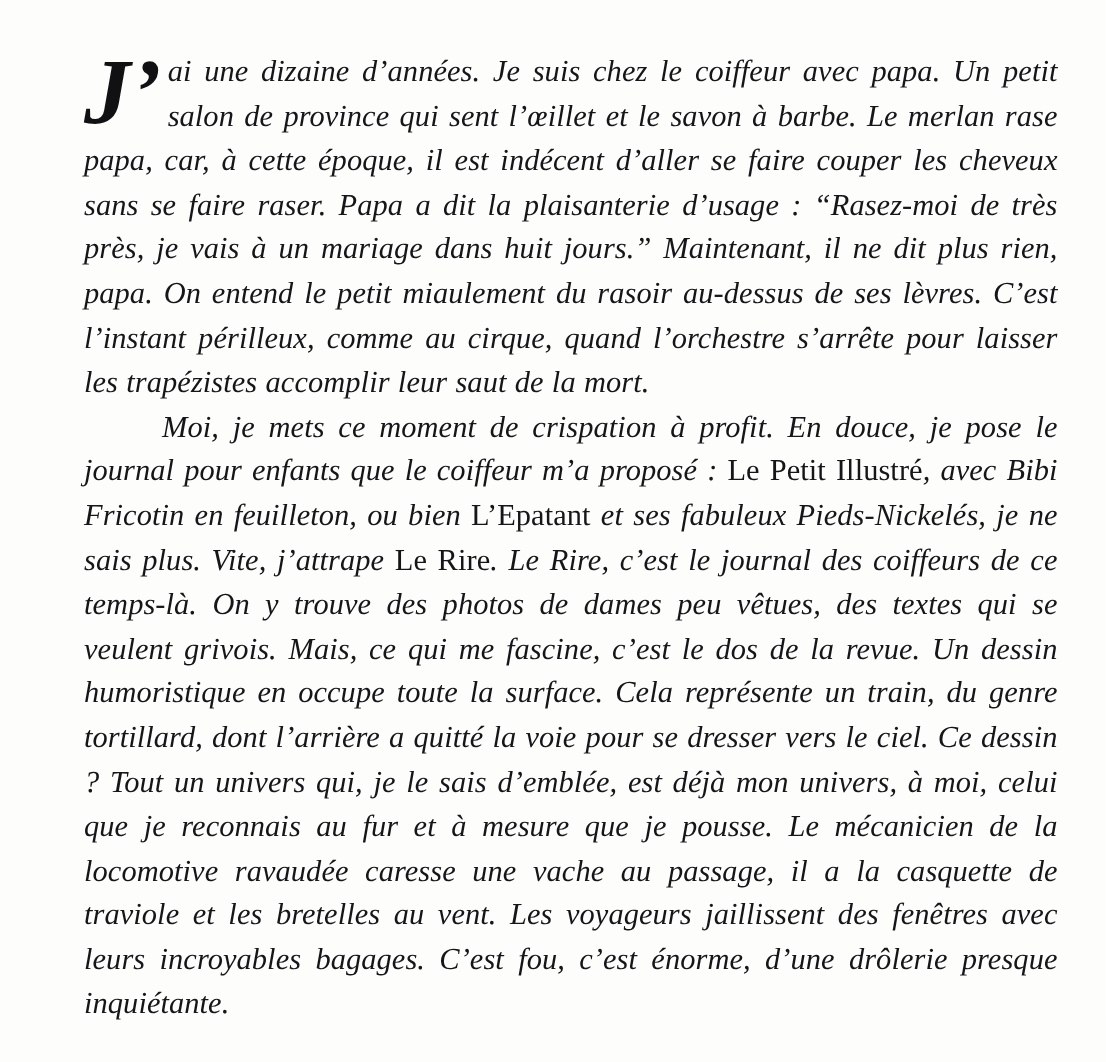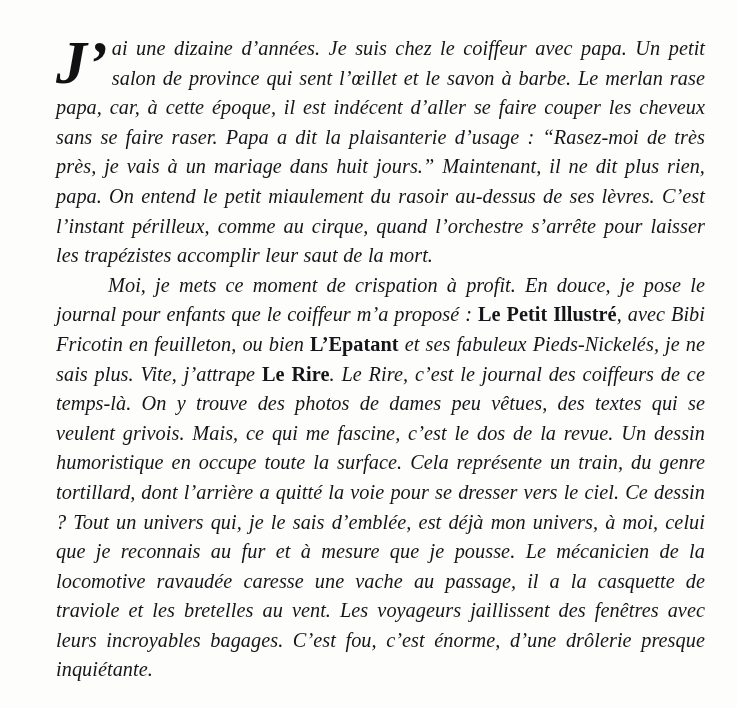--- a/index.html
+++ b/index.html
@@ -45,21 +45,20 @@
     font-style: italic;
     font-weight: 700;
     font-size: 62px;
     line-height: 52px;
     padding: 2px 2px 0 0;
     margin: 0 2px 0 0;
     color: #111114;
   }
   .upright {
     font-style: normal;
-    font-weight: bold;
   }
 </style>
 </head>
 <body>
 
 <div class="page">
 
   <div class="body-text">
 
     <p class="para">

